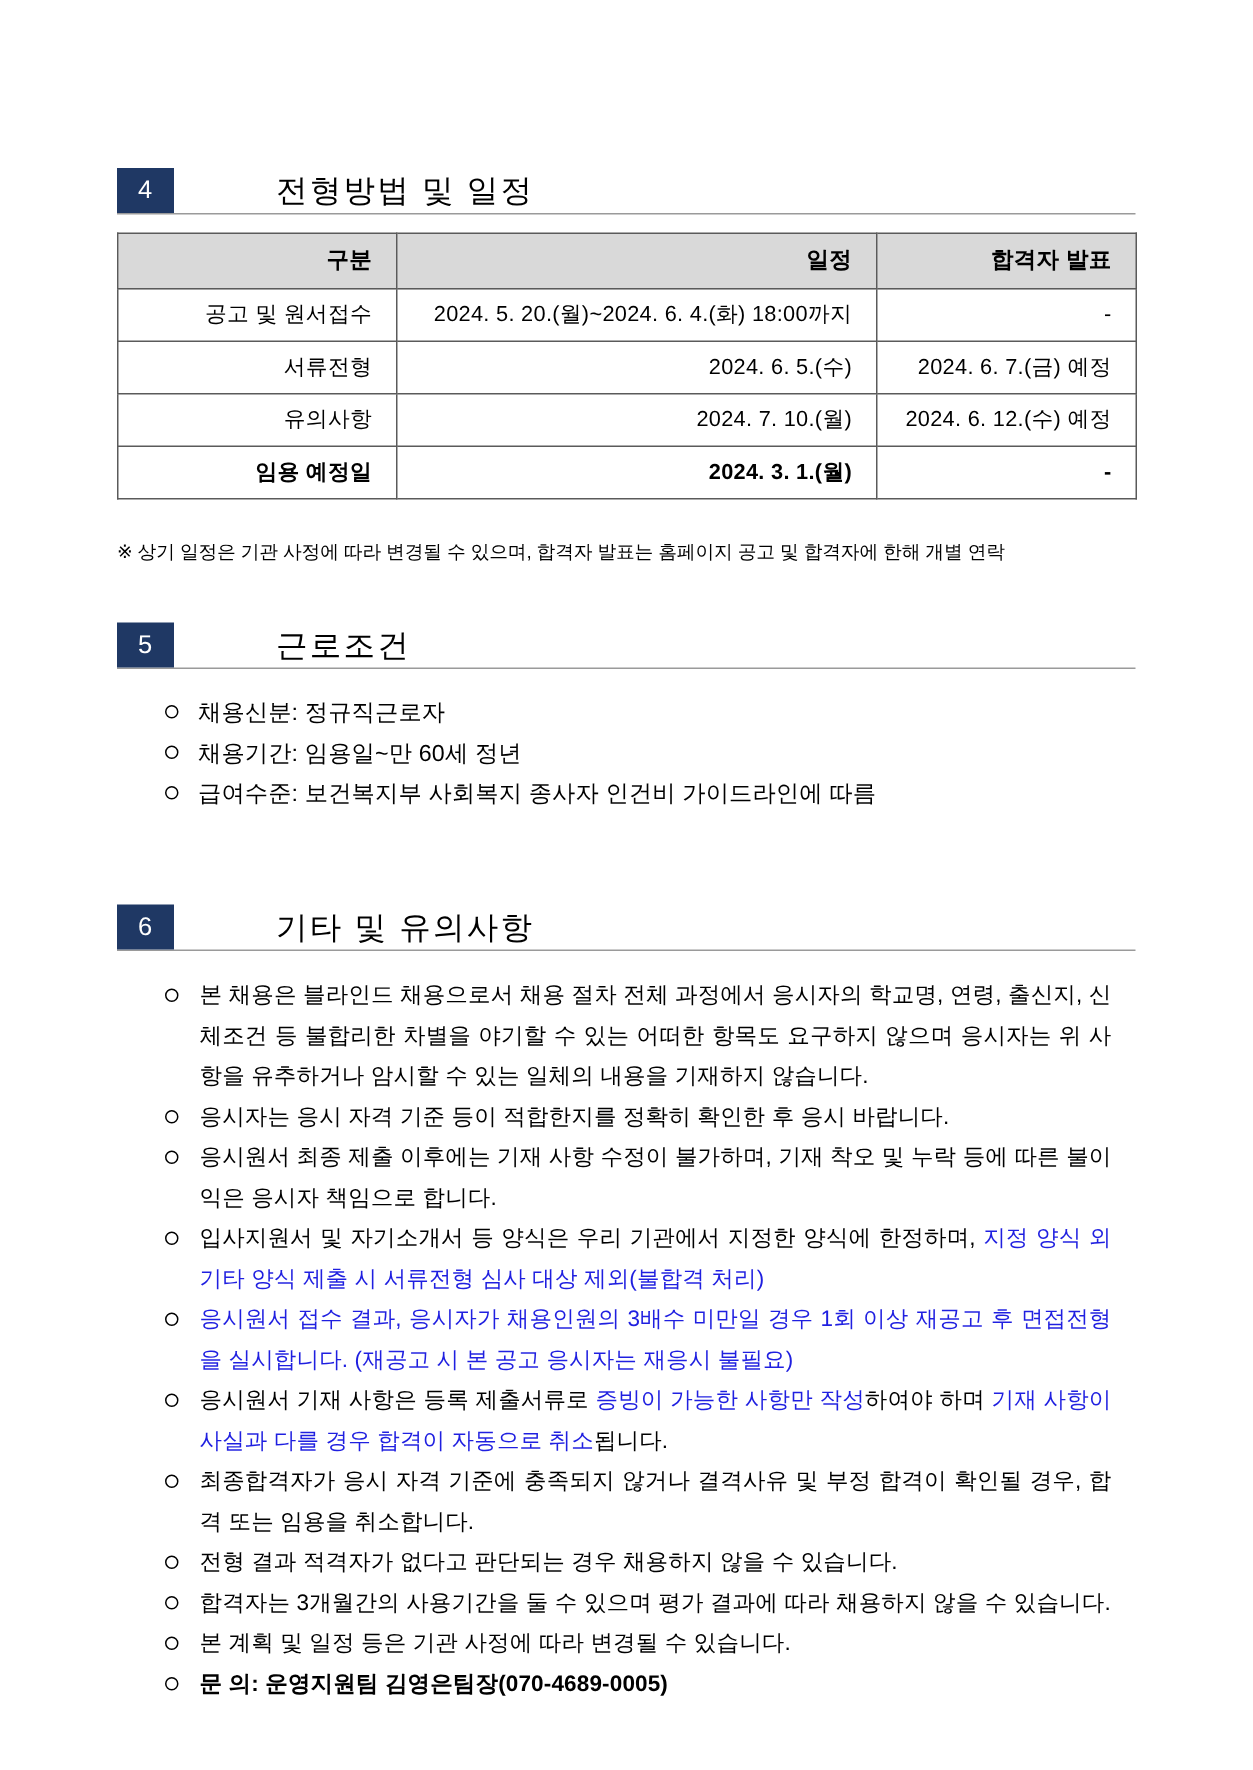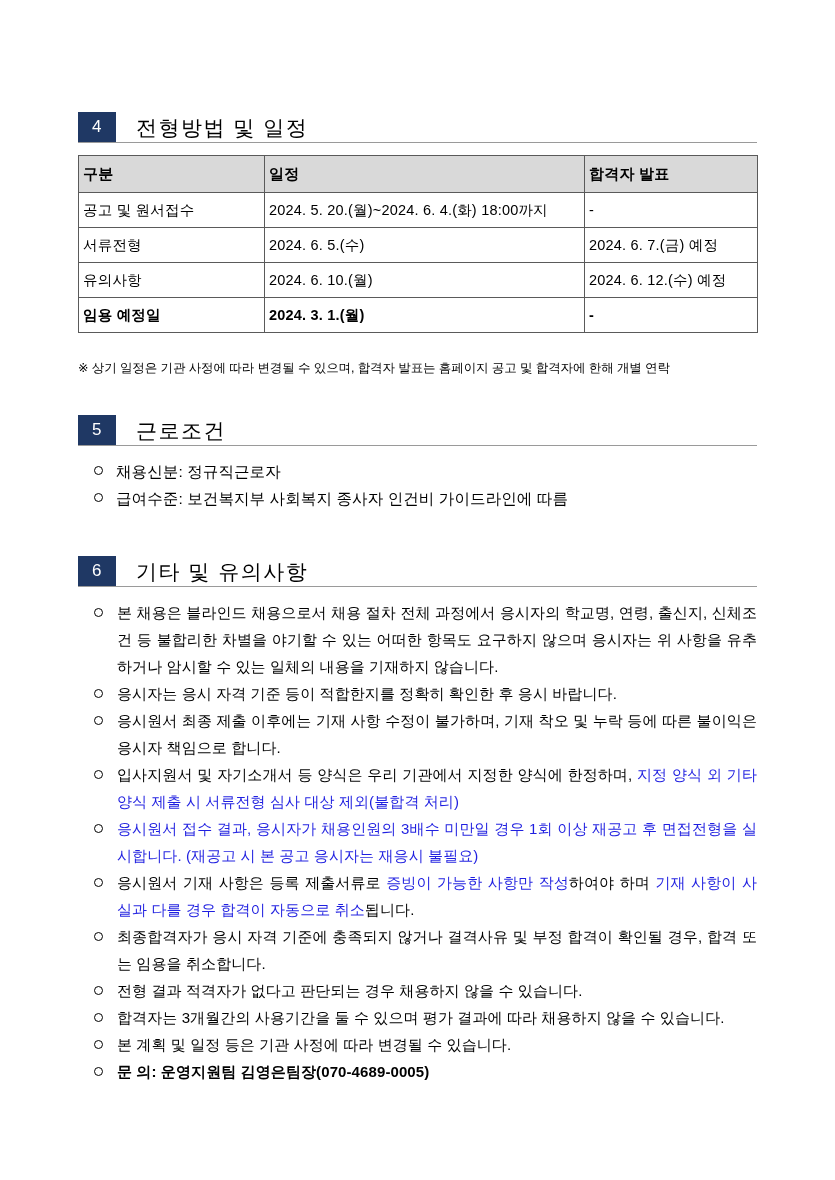--- a/index.html
+++ b/index.html
@@ -42,36 +42,37 @@
     letter-spacing: 0.5px;
     flex: none;
   }
   .section-title {
     font-size: 21px;
     line-height: 26px;
     padding-left: 20px;
     padding-bottom: 1px;
     letter-spacing: 1.5px;
     white-space: nowrap;
+    margin-left: 48px;
   }
 
   
   table.schedule {
     border-collapse: collapse;
     width: 679px;
     table-layout: fixed;
     margin-top: 6px;
   }
   table.schedule td, table.schedule th {
     border: 1px solid #5a5a5a;
-    text-align: left;
+    text-align: right;
     font-size: 14.5px;
     line-height: 18px;
     height: 30px;
-    padding: 2px 4px;
+    padding: 2px 16px;
     letter-spacing: 0.2px;
   }
   table.schedule thead th {
     background: #d9d9d9;
     font-weight: bold;
     font-size: 15px;
     height: 32px;
   }
   table.schedule col.c1 { width: 186px; }
   table.schedule col.c2 { width: 320px; }
@@ -87,21 +88,21 @@
   }
 
   
   .block-4 { margin-bottom: 0; }
   .gap-a { height: 34px; }
   .gap-b { height: 40px; }
 
   
   ul.bullets {
     list-style: none;
-    margin: 0;
+    margin: 16px;
     padding: 0 0 0 14px;
   }
   ul.bullets > li {
     position: relative;
     padding-left: 24px;
     font-size: 15.5px;
     line-height: 26.5px;
     letter-spacing: 0.1px;
     margin-bottom: 0;
   }
@@ -158,21 +159,21 @@
           <td>2024. 5. 20.(월)~2024. 6. 4.(화) 18:00까지</td>
           <td>-</td>
         </tr>
         <tr>
           <td>서류전형</td>
           <td>2024. 6. 5.(수)</td>
           <td>2024. 6. 7.(금) 예정</td>
         </tr>
         <tr>
           <td>유의사항</td>
-          <td>2024. 6. 10.(월)</td>
+          <td>2024. 7. 10.(월)</td>
           <td>2024. 6. 12.(수) 예정</td>
         </tr>
         <tr class="bold-row">
           <td>임용 예정일</td>
           <td>2024. 3. 1.(월)</td>
           <td>-</td>
         </tr>
       </tbody>
     </table>
 
@@ -182,20 +183,21 @@
   <div class="gap-a"></div>
 
   <div class="block-5">
     <div class="section-head">
       <div class="section-num">5</div>
       <div class="section-title">근로조건</div>
     </div>
 
     <ul class="bullets conditions">
       <li>채용신분: 정규직근로자</li>
+      <li>채용기간: 임용일~만 60세 정년</li>
       <li>급여수준: 보건복지부 사회복지 종사자 인건비 가이드라인에 따름</li>
     </ul>
   </div>
 
   <div class="gap-b"></div>
 
   <div class="block-6">
     <div class="section-head">
       <div class="section-num">6</div>
       <div class="section-title">기타 및 유의사항</div>

